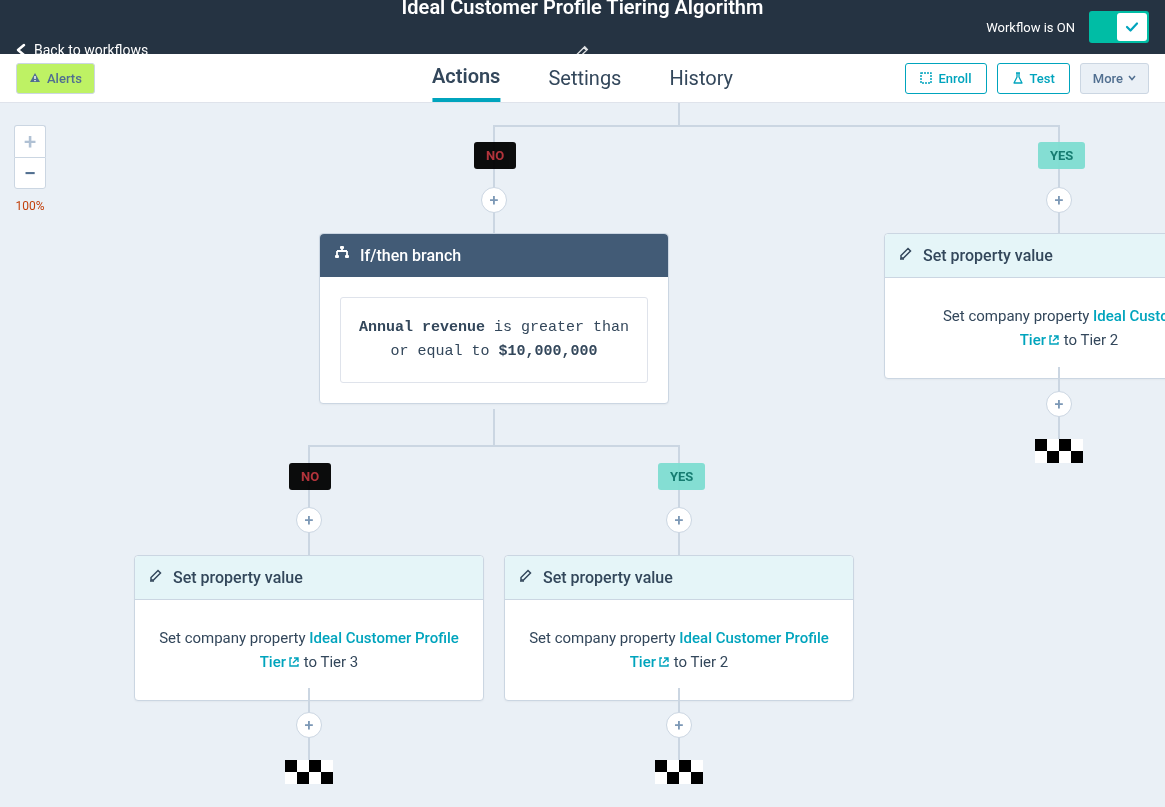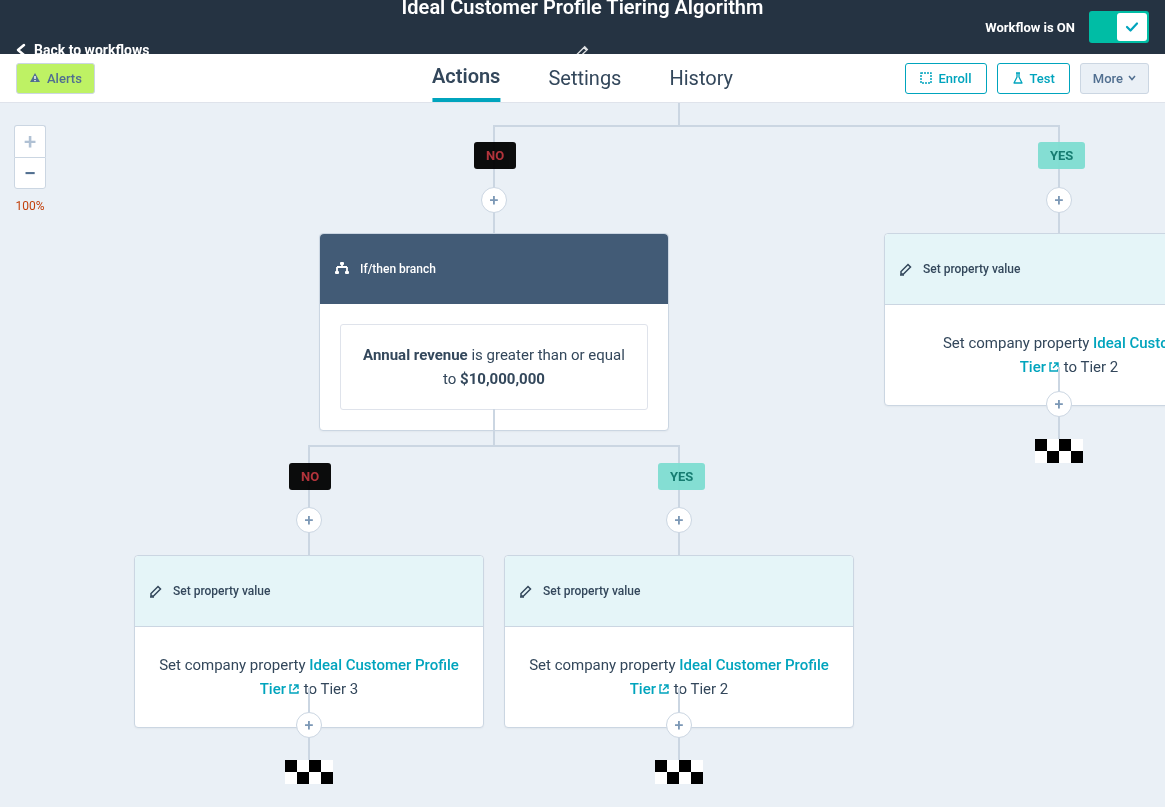--- a/index.html
+++ b/index.html
@@ -20,21 +20,21 @@
     align-items: center;
     justify-content: space-between;
     padding: 0 16px;
     color: #fff;
   }
   .back-link {
     display: flex;
     align-items: center;
     gap: 8px;
     font-size: 14px;
-    font-weight: 700;
+    font-weight: 400;
     cursor: pointer;
     margin-top: 46px;
   }
   .title-wrap {
     position: absolute;
     left: 50%;
     transform: translateX(-50%);
     display: flex;
     align-items: center;
     gap: 26px;
@@ -50,21 +50,21 @@
     cursor: pointer;
     opacity: 0.85;
   }
   .right-controls {
     display: flex;
     align-items: center;
     gap: 14px;
   }
   .status-text {
     font-size: 13px;
-    font-weight: 700;
+    font-weight: 400;
   }
   .toggle-wrap {
     display: flex;
     background: #00bda5;
     border-radius: 3px;
     height: 32px;
     width: 60px;
     align-items: center;
     justify-content: flex-end;
     padding: 2px;
@@ -236,25 +236,25 @@
   }
 
   .card {
     position: absolute;
     background: #fff;
     border: 1px solid #cbd6e2;
     border-radius: 4px;
     box-shadow: 0 1px 2px rgba(0,0,0,0.04);
   }
   .card-header {
-    padding: 28px 14px;
-    font-size: 12px;
-    font-weight: 500;
-    display: flex;
-    align-items: flex-end;
+    padding: 12px 14px;
+    font-size: 16px;
+    font-weight: 500;
+    display: flex;
+    align-items: flex-start;
     gap: 10px;
   }
   .card-header.dark {
     background: #425b76;
     color: #fff;
     border-radius: 4px 4px 0 0;
   }
   .card-header.light {
     background: #e5f5f8;
     color: #33475b;
@@ -265,20 +265,21 @@
     padding: 20px;
   }
   .inner-detail {
     border: 1px solid #dfe3eb;
     border-radius: 3px;
     padding: 18px 16px;
     font-size: 15px;
     color: #33475b;
     text-align: center;
     line-height: 1.6;
+    font-family: Liberation Mono, monospace;
   }
   .card-body-text {
     font-size: 15px;
     color: #33475b;
     text-align: center;
     line-height: 1.6;
     padding: 26px 14px;
   }
   .link-teal {
     color: #00a4bd;

